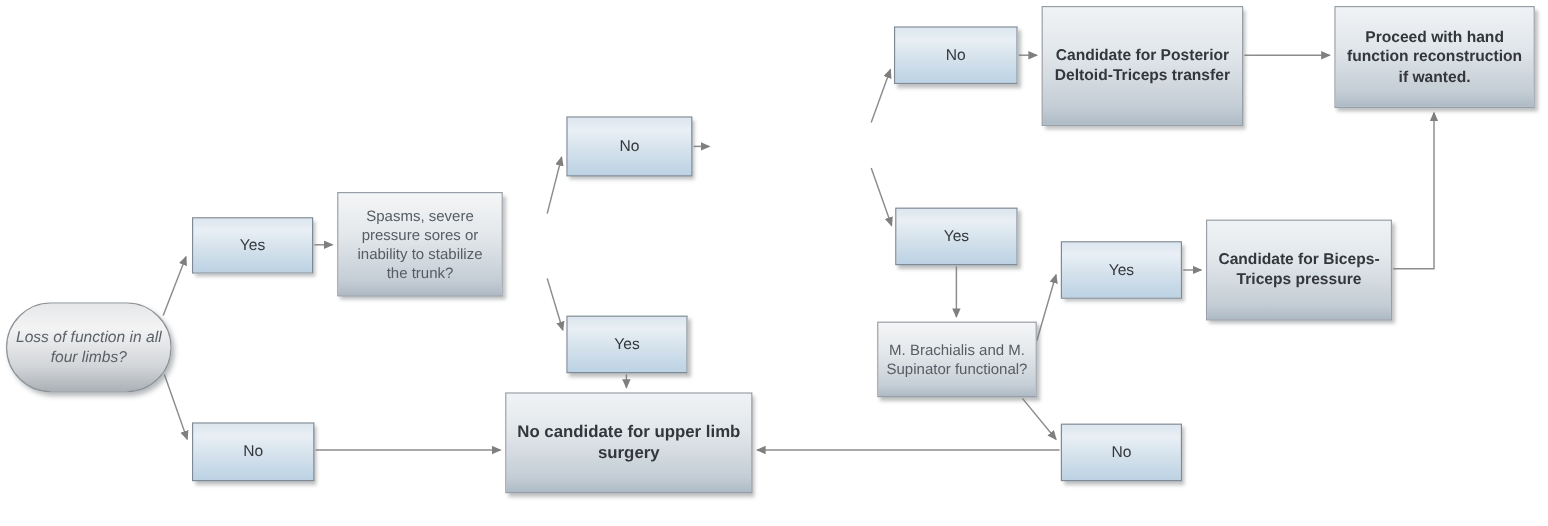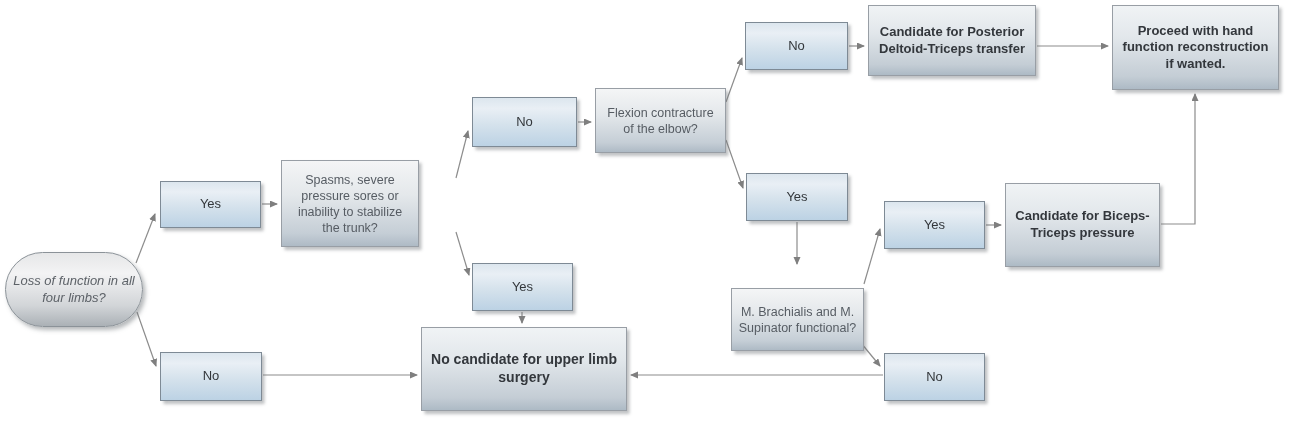--- a/index.html
+++ b/index.html
@@ -105,29 +105,28 @@
   <div class="node small" style="left:160px; top:181px; width:101px; height:47px;">Yes</div>
 
   <div class="node small" style="left:160px; top:352px; width:102px; height:49px;">No</div>
 
   <div class="node question" style="left:281px; top:160px; width:138px; height:87px;">Spasms, severe pressure sores or inability to stabilize the trunk?</div>
 
   <div class="node small" style="left:472px; top:97px; width:105px; height:50px;">No</div>
 
   <div class="node small" style="left:472px; top:263px; width:101px; height:48px;">Yes</div>
 
-  <div class="node question" style="left:595px; top:88px; width:131px; height:65px;">Flexion contracture of the elbow?</div>
 
   <div class="node small" style="left:745px; top:22px; width:103px; height:48px;">No</div>
 
   <div class="node small" style="left:746px; top:173px; width:102px; height:48px;">Yes</div>
 
-  <div class="node question" style="left:731px; top:268px; width:133px; height:63px;margin-top:20px;">M. Brachialis and M. Supinator functional?</div>
+  <div class="node question" style="left:731px; top:268px; width:133px; height:63px;">M. Brachialis and M. Supinator functional?</div>
 
-  <div class="node outcome" style="left:868px; top:5px; width:168px; height:71px;">Candidate for Posterior Deltoid-Triceps transfer</div>
+  <div class="node outcome" style="left:868px; top:5px; width:168px; height:100px;">Candidate for Posterior Deltoid-Triceps transfer</div>
 
   <div class="node small" style="left:884px; top:201px; width:101px; height:48px;">Yes</div>
 
   <div class="node small" style="left:884px; top:353px; width:101px; height:48px;">No</div>
 
   <div class="node outcome" style="left:1005px; top:183px; width:155px; height:84px;">Candidate for Biceps-Triceps pressure</div>
 
   <div class="node outcome" style="left:1112px; top:5px; width:167px; height:85px;">Proceed with hand function reconstruction if wanted.</div>
 
   <div class="node outcome" style="left:421px; top:327px; width:206px; height:84px; font-size:14px;">No candidate for upper limb surgery</div>

